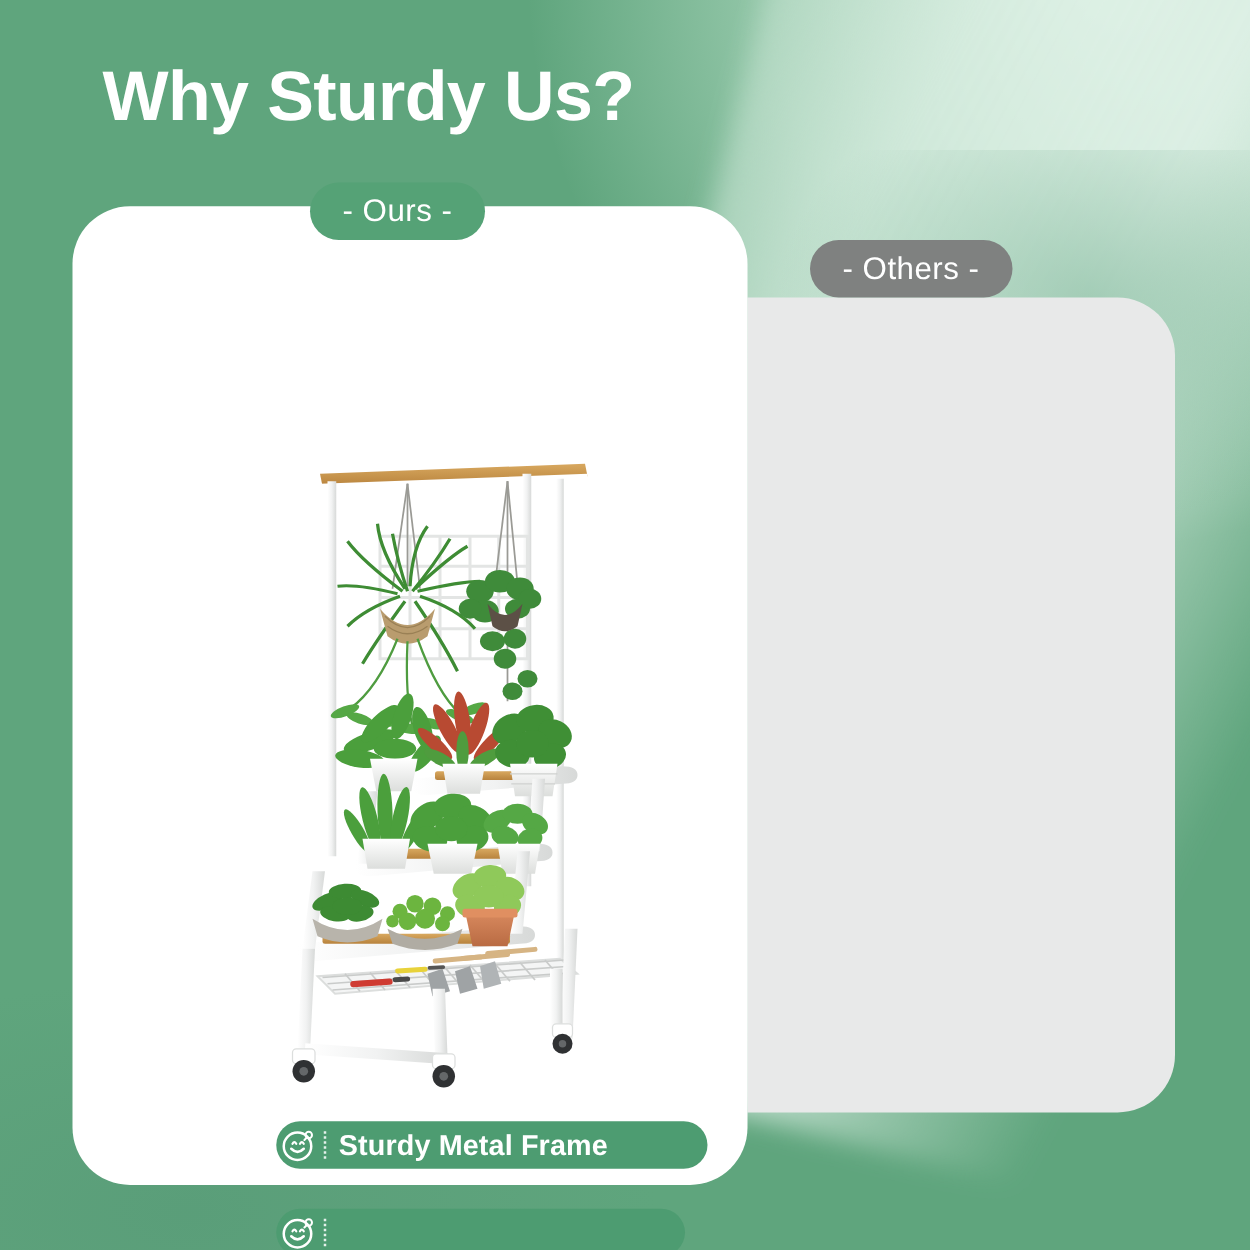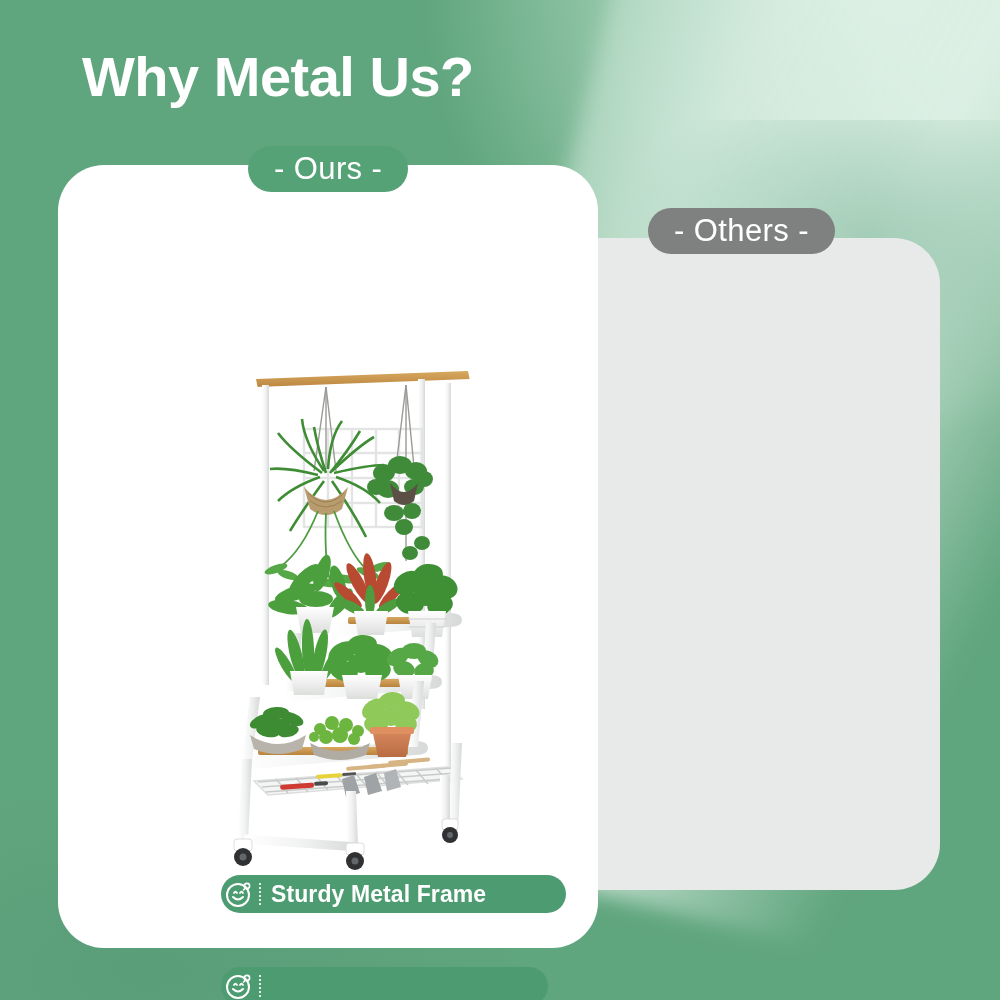--- a/index.html
+++ b/index.html
@@ -75,32 +75,32 @@
     border-radius:46px;
   }
 
   
   .badge{
     position:absolute;
     height:46px;
     padding:0 26px;
     border-radius:23px;
     color:#ffffff;
-    font-size:31px;
+    font-size:25px;
     font-weight:500;
     display:flex;align-items:center;justify-content:center;
     white-space:nowrap;
     letter-spacing:.4px;
   }
   #badge-ours{
     left:248px;top:146px;
     background:#55a276;
   }
   #badge-others{
-    left:648px;top:208px;
+    left:648px;top:192px;
     background:#7f8180;
   }
 
   
   .pill{
     position:absolute;
     height:38px;
     border-radius:19px;
     display:flex;
     align-items:center;
@@ -120,21 +120,21 @@
   }
   .pill .lbl{
     color:#ffffff;
     font-size:23px;
     font-weight:bold;
     letter-spacing:.1px;
   }
   .pill.good{ background:#4d9c71; left:163px; }
   .pill.good .lbl{ font-weight:bold; }
 
-  #pill-good-0{ top:710px; width:345px; }
+  #pill-good-0{ top:732px; width:345px; }
   #pill-good-1{ top:802px; width:327px; }
 
   
   #ours-art{
     position:absolute;
     left:160px;top:196px;
     width:310px;height:520px;
   }
 
   svg{display:block;}
@@ -142,21 +142,21 @@
 </head>
 <body>
 
 <div id="stage">
 
   <div class="bg-glow-a"></div>
   <div class="bg-glow-b"></div>
   <div class="bg-glow-c"></div>
   <div class="bg-shadow-bl"></div>
 
-  <div id="title">Why Metal Us?</div>
+  <div id="title">Why Sturdy Us?</div>
 
   <div id="others-card">
 
     
 
     
 
     
 
     

